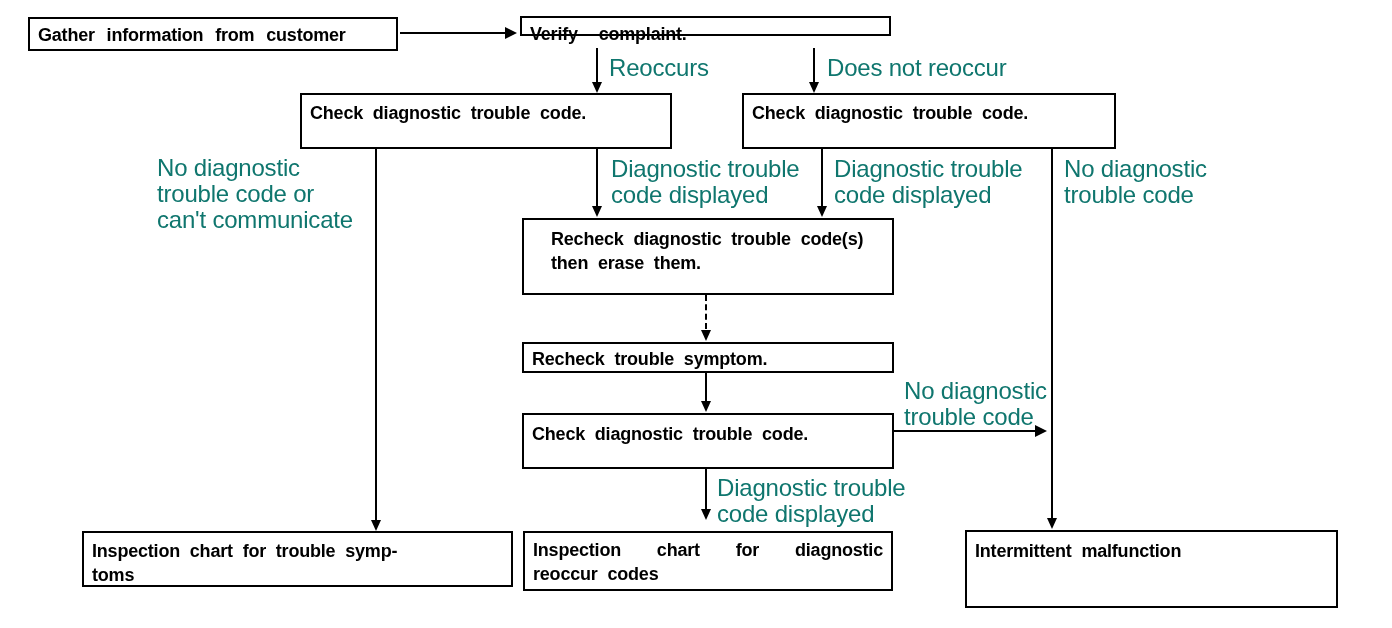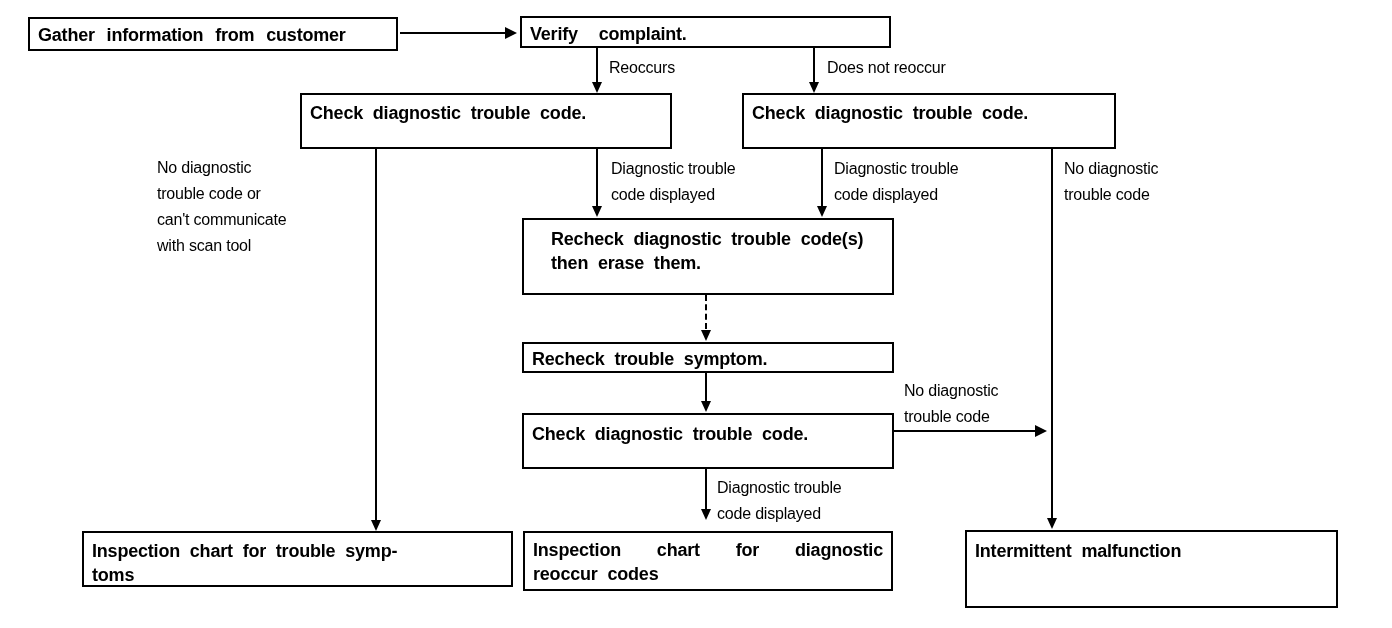--- a/index.html
+++ b/index.html
@@ -23,23 +23,23 @@
     letter-spacing: -0.2px;
     word-spacing: 5px;
     padding: 4px 8px;
     color: #000;
   }
   .node .line { white-space: nowrap; }
   .ws-wide { word-spacing: 16px; }
   .justify-last { text-align: justify; text-align-last: justify; white-space: normal; }
   .edge-label {
     position: absolute;
-    font-size: 16px;
+    font-size: 24px;
     line-height: 26px;
-    color: #000000;
+    color: #0f766e;
     letter-spacing: -0.2px;
     white-space: nowrap;
   }
   .vline { position: absolute; width: 2px; background: #000; }
   .vline.dashed { width: 0; background: none; border-left: 2px dashed #000; }
   .hline { position: absolute; height: 2px; background: #000; }
   .arr-down {
     position: absolute; width: 0; height: 0;
     border-left: 5px solid transparent;
     border-right: 5px solid transparent;
@@ -54,21 +54,21 @@
 </style>
 </head>
 <body>
 
 <div id="canvas">
 
   <div class="node" style="left:28px; top:17px; width:370px; height:34px; word-spacing:7px;">
     <span class="line">Gather information from customer</span>
   </div>
 
-  <div class="node ws-wide" style="left:520px; top:16px; width:371px; height:32px;">
+  <div class="node ws-wide" style="left:520px; top:16px; width:371px; height:20px;">
     <span class="line">Verify complaint.</span>
   </div>
 
   <div class="node" style="left:300px; top:93px; width:372px; height:56px; padding-top:6px;">
     <span class="line">Check diagnostic trouble code.</span>
   </div>
 
   <div class="node" style="left:742px; top:93px; width:374px; height:56px; padding-top:6px;">
     <span class="line">Check diagnostic trouble code.</span>
   </div>
@@ -138,21 +138,20 @@
   </div>
 
   <div class="edge-label" style="left:827px; top:55px;">
     <span>Does not reoccur</span>
   </div>
 
   <div class="edge-label" style="left:157px; top:155px;">
     <div>No diagnostic</div>
     <div>trouble code or</div>
     <div>can't communicate</div>
-    <div>with scan tool</div>
   </div>
 
   <div class="edge-label" style="left:611px; top:156px;">
     <div>Diagnostic trouble</div>
     <div>code displayed</div>
   </div>
 
   <div class="edge-label" style="left:834px; top:156px;">
     <div>Diagnostic trouble</div>
     <div>code displayed</div>

